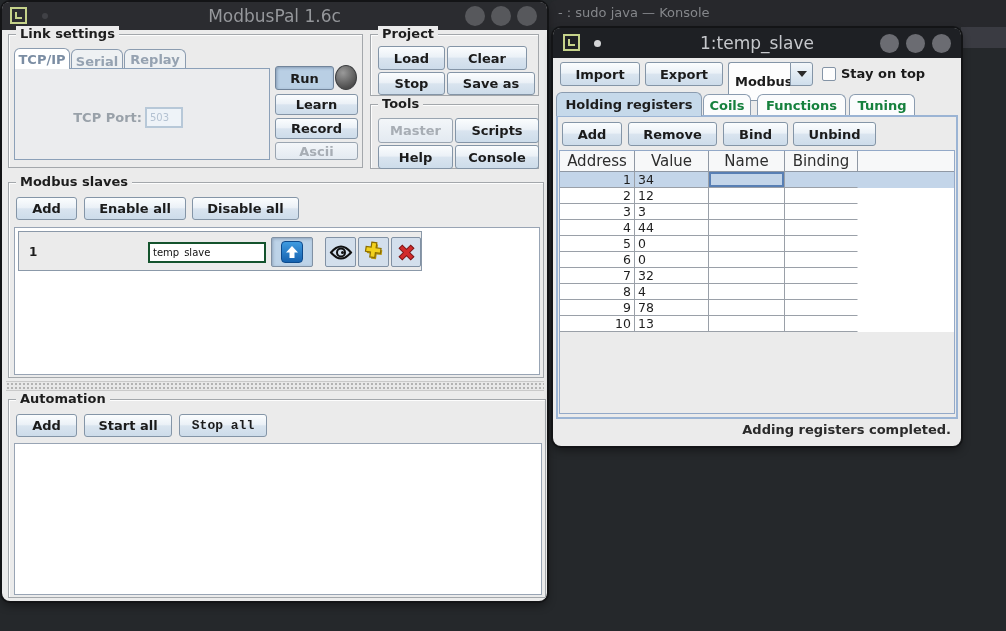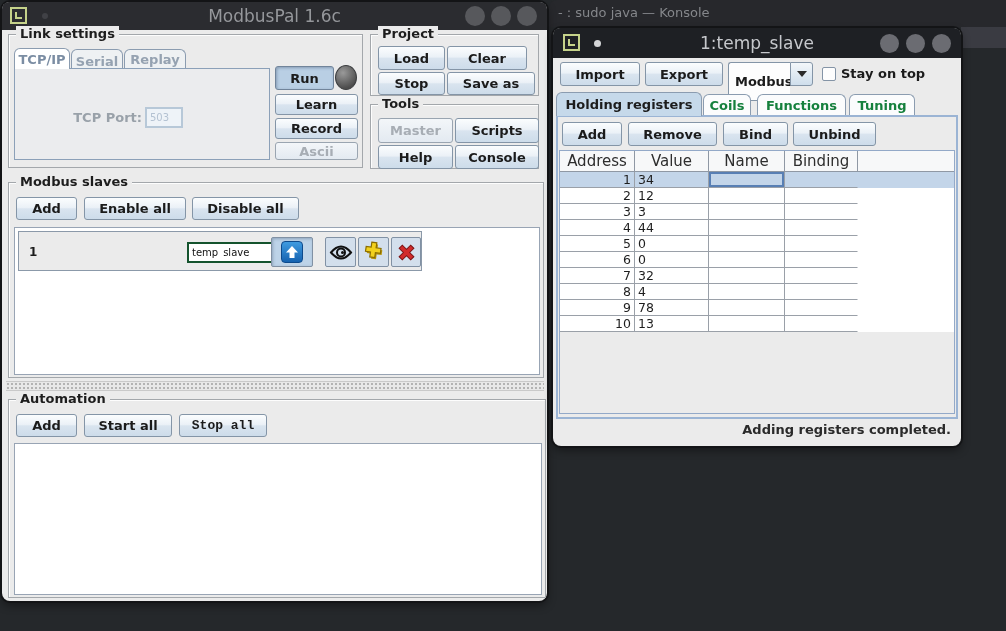--- a/index.html
+++ b/index.html
@@ -131,21 +131,21 @@
     <div class="groupbox" style="left:6px; top:180px; width:536px; height:196px;">
       <span class="gtitle">Modbus slaves</span>
     </div>
     <div class="btn" style="left:14px; top:195px; width:61px; height:23px;">Add</div>
     <div class="btn" style="left:82px; top:195px; width:102px; height:23px;">Enable all</div>
     <div class="btn" style="left:190px; top:195px; width:107px; height:23px;">Disable all</div>
     <div class="white-area" style="left:12px; top:225px; width:526px; height:148px;"></div>
 
     <div style="position:absolute; left:16px; top:229px; width:404px; height:40px; background:#ebebeb; border:1px solid #8b99a9;">
       <span style="position:absolute; left:10px; top:13px; font-size:12px; font-weight:bold; color:#1b1b1b;">1</span>
-      <input class="txtfield" style="left: 129px; top: 10px; width: 118px; height: 21px; margin-left: 39px;" value="temp_slave">
+      <input class="txtfield" style="left: 129px; top: 10px; width: 118px; height: 21px;" value="temp_slave">
       <div class="iconbtn pressed" style="left:252px; top:5px; width:42px; height:30px;">
         <span style="display:flex; align-items:center; justify-content:center; width:22px; height:22px; border-radius:4px;
                      background:linear-gradient(180deg,#3f9be0,#1562b0); border:1px solid #0d4a8c;">
           <svg width="16" height="16" viewBox="0 0 16 16">
               <path d="M8 2 L14 8.5 H10.5 V14 H5.5 V8.5 H2 Z" fill="#ffffff"></path>
             </svg>
         </span>
       </div>
       <div class="iconbtn" style="left:306px; top:5px; width:31px; height:30px;">
         <svg width="24" height="17" viewBox="0 0 24 17">

